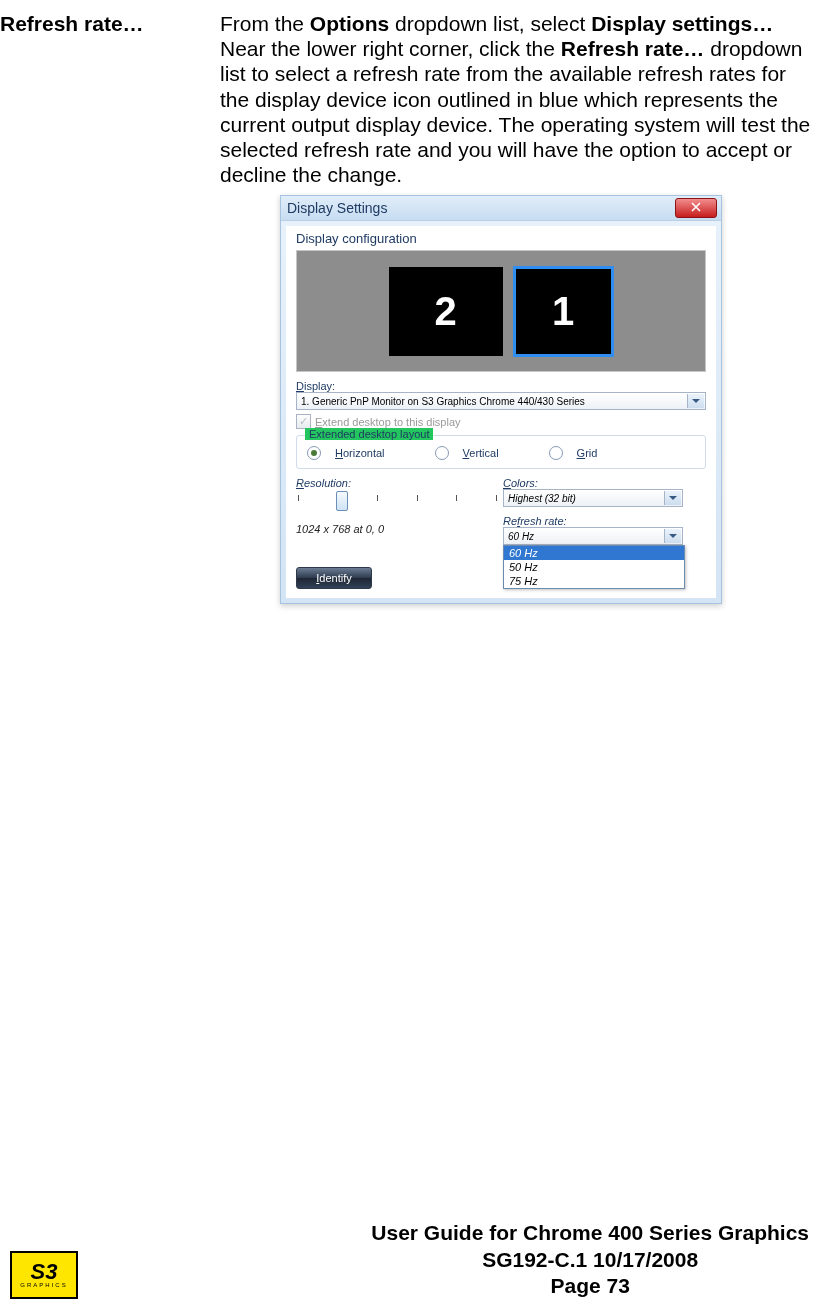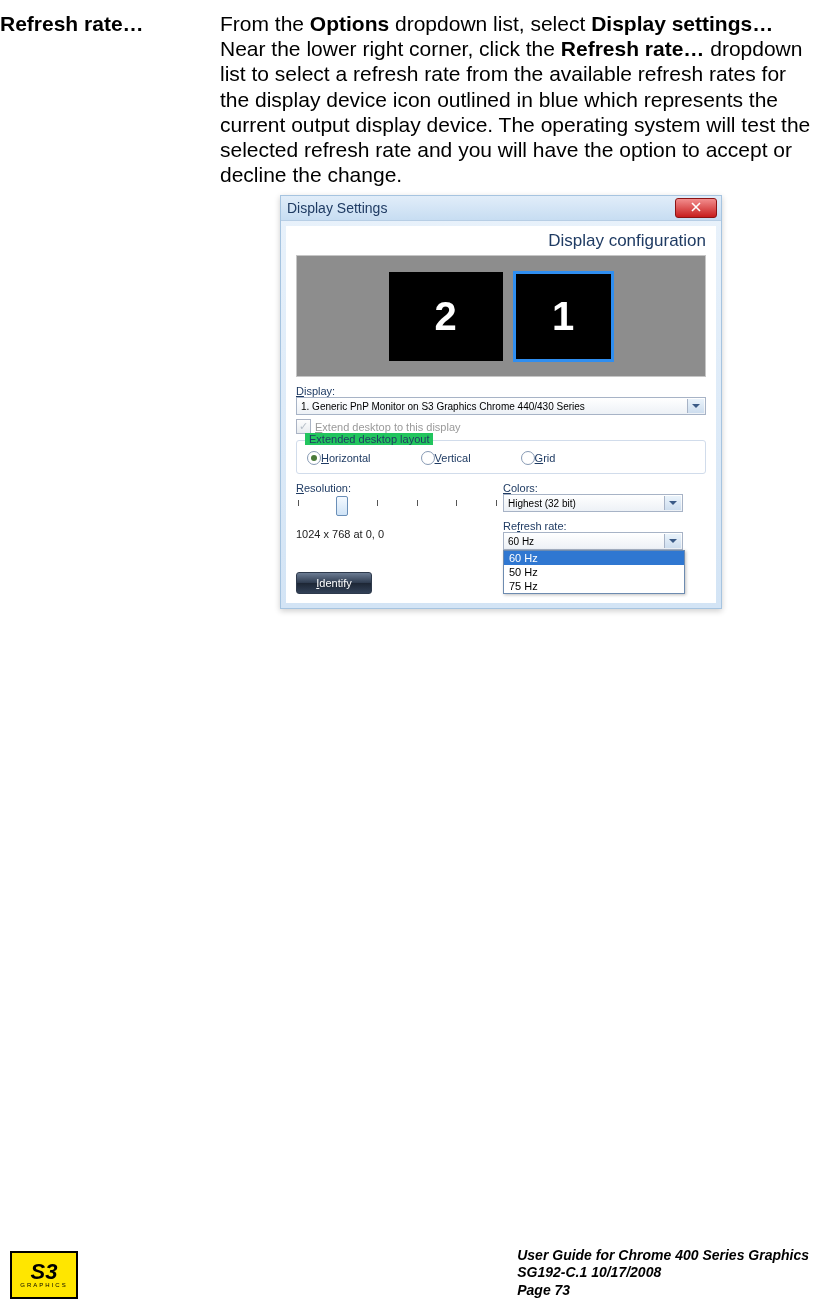--- a/index.html
+++ b/index.html
@@ -75,21 +75,21 @@
     display:flex;align-items:center;justify-content:center;
   }
   .dlg-close svg { width:10px;height:10px; }
 
   .dlg-body {
     background:#fff;
     margin:5px;
     padding:5px 10px 5px 10px;
   }
 
-  .conf-label { font-size:17px; color:#1f3b63;text-align:right; }
+  .conf-label { font-size:13px; color:#1f3b63; }
 
   .monitor-area {
     background:#8d8d8d;
     height:120px;
     margin:4px 0 8px 0;
     display:flex;
     align-items:center;
     justify-content:center;
     gap:10px;
     border:1px solid #c6c6c6;
@@ -142,25 +142,25 @@
     padding:6px 10px 8px 10px;
     margin-bottom:8px;
     position:relative;
   }
   .group-title {
     position:absolute; top:-8px; left:8px;
     background:#22c55e; padding:0 4px;
     color:#1f3b63; font-size:11px;
   }
   .radio-row { display:flex; gap:50px; margin-top:4px;}
-  .radio-item { display:flex;align-items:center; gap:0; color:#1f3b63; font-size:11px;}
+  .radio-item { display:flex;align-items:center; gap:14px; color:#1f3b63; font-size:11px;}
   .radio { width:12px;height:12px;border:1px solid #879ab4;border-radius:50%;background:#fff;display:flex;align-items:center;justify-content:center;}
   .radio.checked::after { content:""; width:6px;height:6px;background:#4a7a3a;border-radius:50%; }
 
-  .lower-row { display:flex; gap:4px; }
+  .lower-row { display:flex; gap:4px;font-style:italic; }
   .col { flex:1; }
 
   .slider {
     margin:6px 0 2px 0;
     position:relative;
     height:22px;
   }
   .ticks { display:flex; justify-content:space-between; padding:0 2px;}
   .tick { width:1px;height:6px;background:#555; }
   .thumb {
@@ -230,24 +230,23 @@
     font-weight:900;
     font-size:22px;
     color:#000;
     line-height:0.9;
     font-style:italic;
     display:flex;
   }
   .logo-sub { font-size:6px; letter-spacing:2px; color:#000; }
   .footer-text {
     margin-left:auto;
-    text-align:left;
-    font-style:italic;
+    text-align:center;
     font-weight:bold;
-    font-size:14px;
+    font-size:21px;
     line-height:1.25;
   }
   .footer-text .pg-label { font-weight:bold; }
 </style>
 </head>
 <body>
 
 <div class="page">
   <div class="content-row">
     <div class="left-label">Refresh rate…</div>

